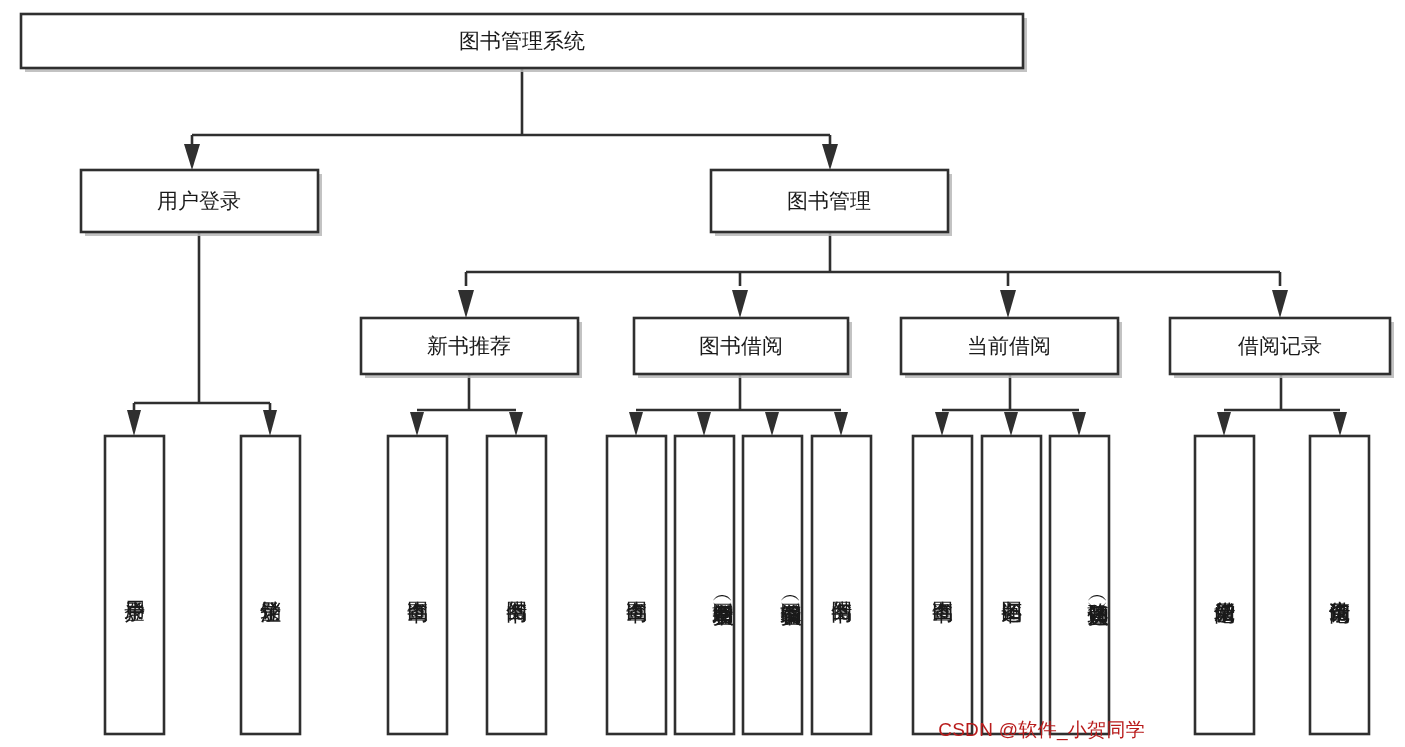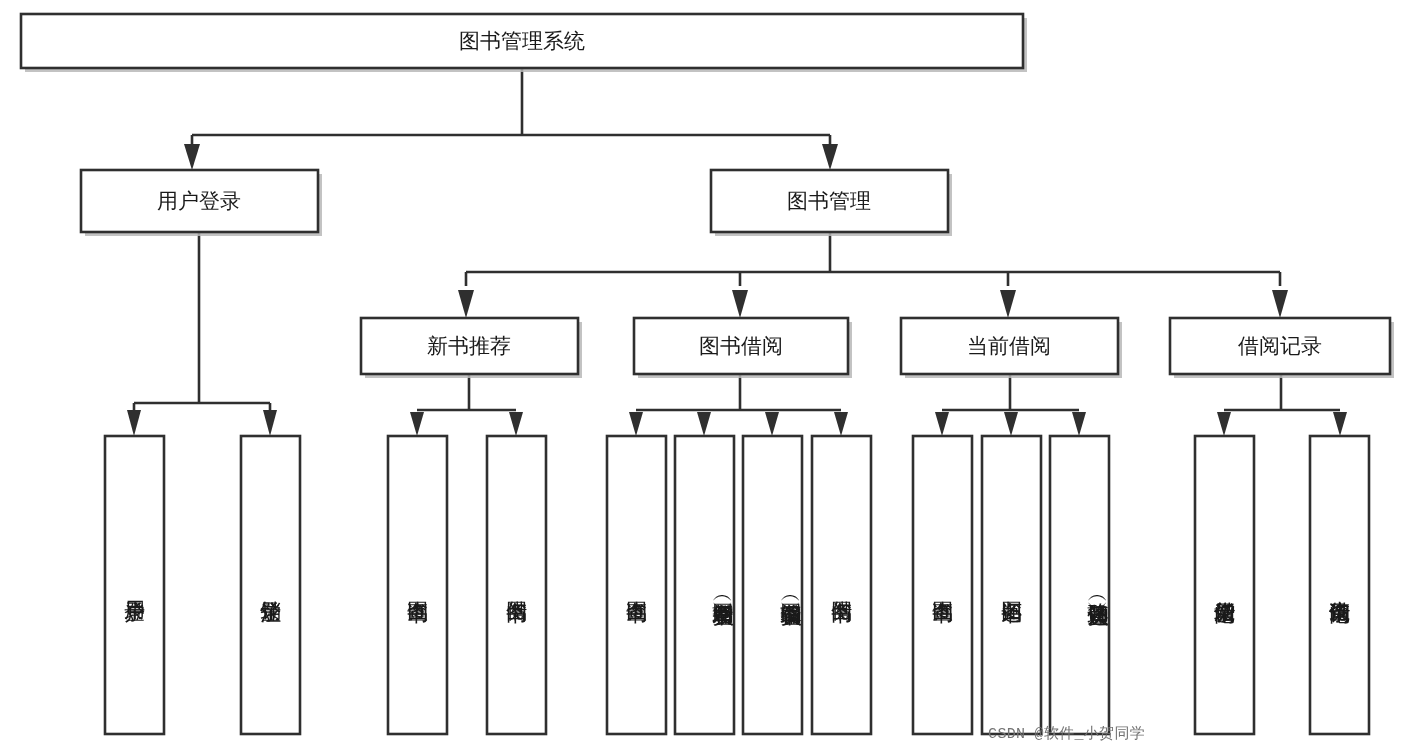--- a/index.html
+++ b/index.html
@@ -65,23 +65,23 @@
     justify-content: center;
     white-space: nowrap;
     pointer-events: none;
     -webkit-user-select: none;
     user-select: none;
   }
   .watermark {
     position: absolute;
     right: 14px;
     bottom: 4px;
-    font-family: Liberation Mono, monospace;
-    font-size: 15px;
-    color: #737373;
+    font-family: Liberation Sans, sans-serif;
+    font-size: 19px;
+    color: #b91c1c;
     white-space: nowrap;
     letter-spacing: 0.3px;
   }
 </style>
 </head>
 <body>
 
 <div id="diagram-root">
 
   <svg class="diagram-canvas" viewBox="0 0 1405 747">

